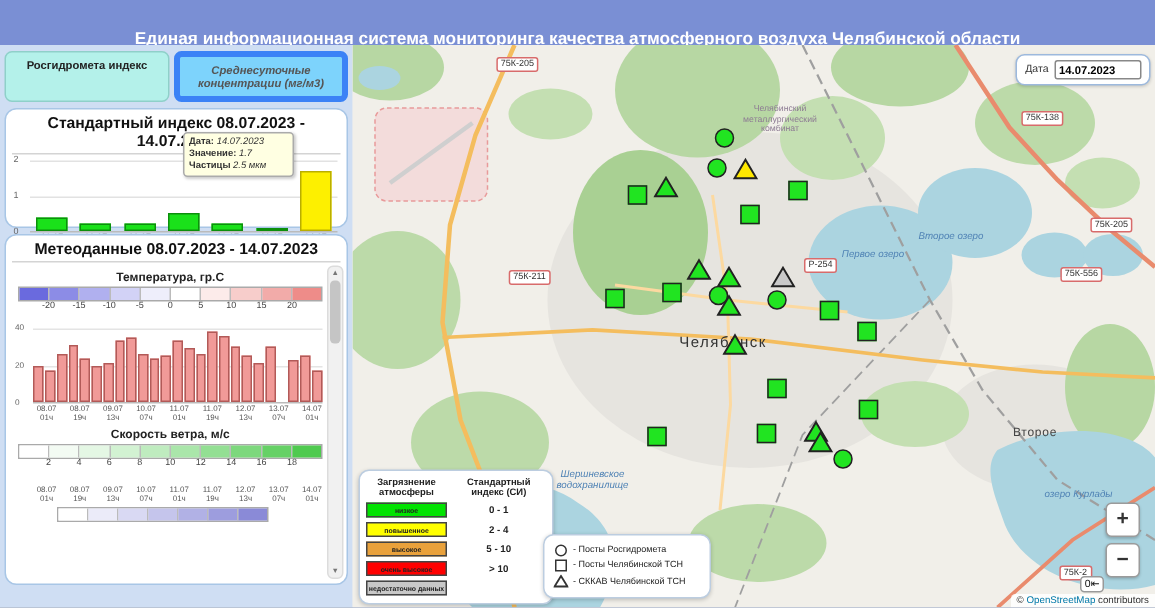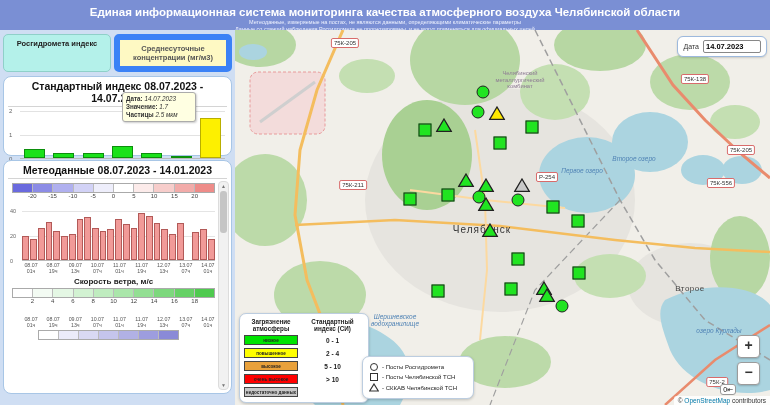--- a/index.html
+++ b/index.html
@@ -1,30 +1,30 @@
 <!DOCTYPE html>
 <html><head>
 <meta charset="utf-8">
 <style>
   html,body{margin:0;padding:0;background:#9aa7bc;}
   #app{position:relative;width:770px;height:405px;overflow:hidden;background:#cfdef3;
        font-family:"Liberation Sans",sans-serif;-webkit-font-smoothing:antialiased;}
   
   .hdr{position:absolute;left:0;top:0;width:770px;height:30px;background:#7a8fd4;color:#fff;text-align:center;}
-  .hdr-title{font-size:11.5px;font-weight:bold;padding-top:6px;line-height:13px;}
+  .hdr-title{font-size:11.5px;font-weight:bold;padding-top:20px;line-height:13px;}
   .hdr-sub{font-size:5.5px;line-height:6.5px;color:#eef2ff;}
   
   .sidebar{position:absolute;left:0;top:30px;width:235px;height:375px;background:#cfdef3;}
   .station-title{margin:3px 3px 0 3px;background:#fff;border:1px solid #9db9dd;border-radius:6px;
        font-size:9.5px;font-weight:bold;color:#222;text-align:center;padding:4px 2px;}
   .tabs{display:flex;gap:3px;margin:4px 3px 0 3px;}
   .tab{flex:1;border-radius:5px;font-size:7.5px;font-weight:bold;text-align:center;
        padding:4px 2px;line-height:9px;cursor:pointer;}
   .tab.active{background:#b4f1ea;border:1px solid #8fd0c9;color:#222;}
-  .tab.inactive{background:#fef9c3;border:6px solid #3b82f6;color:#555;}
+  .tab.inactive{background:#7dd3fc;border:4px solid #3b82f6;color:#555;font-style:italic;}
   .card{margin:4px 3px 0 3px;background:#fff;border:1px solid #a8c6e6;border-radius:8px;position:relative;}
   .card-title{font-size:10.5px;font-weight:bold;color:#111;text-align:center;padding:3px 0 2px 0;
        border-bottom:1px solid #d4d4d4;margin:0 4px;}
   
   .si-chart{position:relative;height:48px;margin:4px 6px 0 16px;}
   .si-grid{position:absolute;left:0;right:0;height:1px;background:#e2e2e2;}
   .si-ylab{position:absolute;left:-11px;font-size:6px;color:#666;transform:translateY(-50%);}
   .si-bars{position:absolute;left:0;right:0;top:0;bottom:0;display:flex;align-items:flex-end;border-bottom:1px solid #bbb;}
   .si-slot{flex:1;display:flex;justify-content:center;align-items:flex-end;height:100%;}
   .si-bar{width:72%;border:1px solid;box-sizing:border-box;}
@@ -166,23 +166,24 @@
           <span>14.07</span>
         </div>
       <div class="tooltip">
         <div><b>Дата:</b> <i>14.07.2023</i></div>
         <div><b>Значение:</b> <i>1.7</i></div>
         <div><b>Частицы</b> <i>2.5 мкм</i></div>
       </div>
     </div>
 
     <div class="card" style="height:232px;overflow:hidden;">
-      <div class="card-title">Метеоданные 08.07.2023 - 14.01.2023</div>
+      <div class="card-title">Метеоданные 08.07.2023 - 14.07.2023</div>
       <div class="meteo-body">
 
+        <div class="sec-title">Температура, гр.С</div>
         <div class="scale-wrap">
           <div class="scale-bar">
               <div style="background: rgb(106, 106, 222);"></div>
               <div style="background: rgb(140, 140, 230);"></div>
               <div style="background: rgb(176, 176, 239);"></div>
               <div style="background: rgb(210, 210, 246);"></div>
               <div style="background: rgb(238, 238, 251);"></div>
               <div style="background: rgb(255, 255, 255);"></div>
               <div style="background: rgb(252, 235, 234);"></div>
               <div style="background: rgb(247, 205, 203);"></div>

